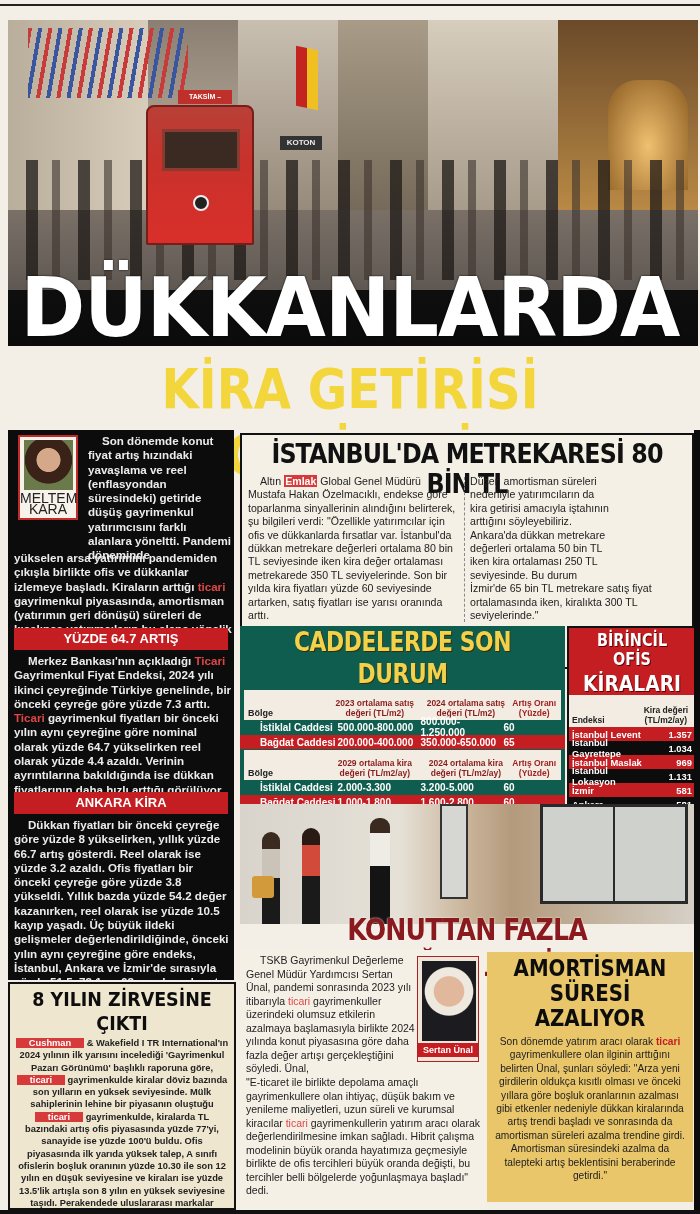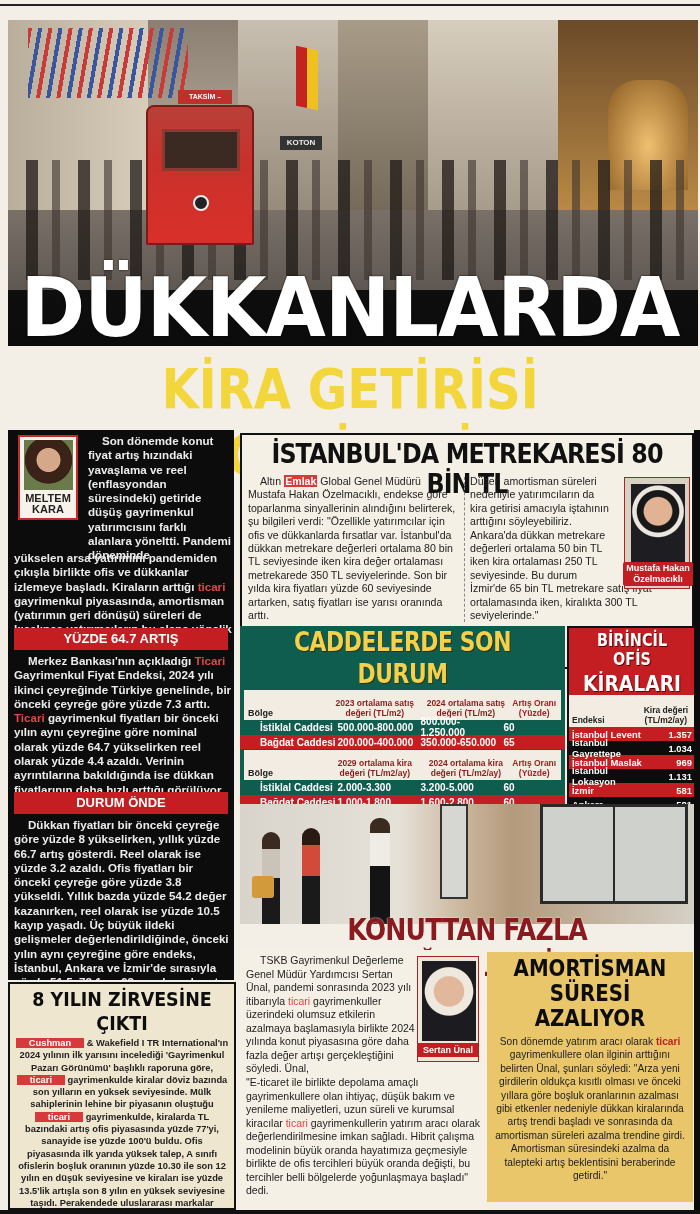--- a/index.html
+++ b/index.html
@@ -23,21 +23,21 @@
 .hero .street{position:absolute;left:0;top:190px;width:690px;height:80px;background:linear-gradient(180deg,#7a7068,#5f5852)}
 .hero .crowd{position:absolute;left:0;top:140px;width:690px;height:120px;background:repeating-linear-gradient(90deg,transparent 0 18px,rgba(30,25,22,.75) 18px 30px,transparent 30px 44px,rgba(60,50,45,.6) 44px 52px)}
 .bunting{position:absolute;left:20px;top:8px;width:160px;height:70px;background:repeating-linear-gradient(100deg,#c93a3a 0 4px,transparent 4px 10px,#3a56a0 10px 14px,transparent 14px 20px)}
 .head1{position:absolute;left:0;top:266px;width:700px;text-align:center;font-family:"DejaVu Sans",sans-serif;font-weight:900;font-size:78px;color:#fff;letter-spacing:-1px;line-height:84px;transform:scaleY(1.05);text-shadow:0 0 2px #000}
 .head2{position:absolute;left:0;top:356px;width:700px;text-align:center;font-family:"DejaVu Sans",sans-serif;font-weight:bold;font-size:56px;color:#f3d63b;letter-spacing:0px;line-height:66px;transform:scaleX(.86)}
 
 .leftcol{position:absolute;left:8px;top:430px;width:226px;height:550px;background:#0c0c0c;color:#f2f2f2}
 .lbody{font-size:11.6px;line-height:14.3px;font-weight:bold;color:#ececec}
 .authorbox{position:absolute;left:10px;top:5px;width:60px;height:85px;background:#f7f2ea;border:2px solid #c52a2a}
 .authorbox .photo{position:absolute;left:4px;top:3px;width:49px;height:50px;background:radial-gradient(circle at 50% 40%,#d6a88a 0 30%,#3a2218 32% 60%,#6a7a4a 62%)}
-.authorbox .name{position:absolute;left:0;top:56px;width:56px;text-align:center;font-size:11px;font-weight:700;color:#222;line-height:11px}
+.authorbox .name{position:absolute;left:0;top:56px;width:56px;text-align:center;font-size:14px;font-weight:400;color:#222;line-height:11px}
 .p1a{position:absolute;left:80px;top:4px;width:144px;text-indent:14px}
 .p1b{position:absolute;left:6px;top:121px;width:218px}
 .subhead{position:absolute;left:6px;width:214px;height:22px;background:#c41e22;color:#fff;text-align:center;font-weight:900;font-size:13px;line-height:22px}
 .sh1{top:198px}
 .p2{position:absolute;left:6px;top:224px;width:218px;text-indent:14px}
 .sh2{top:362px}
 .p3{position:absolute;left:6px;top:388px;width:218px;text-indent:14px}
 .red{color:#e04646}
 
 .box8{position:absolute;left:8px;top:982px;width:228px;height:228px;background:#efe6cf;border:2px solid #111}
@@ -138,41 +138,37 @@
         <span>MELTEM</span><br>
         <span>KARA</span>
       </div>
     </div>
     <div class="lbody p1a">Son dönemde konut fiyat artış hızındaki yavaşlama ve reel (enflasyondan süresindeki) getiride düşüş gayrimenkul yatırımcısını farklı alanlara yöneltti. Pandemi döneminde</div>
     <div class="lbody p1b"><span>yükselen arsa yatırımını pandemiden çıkışla birlikte ofis ve dükkanlar izlemeye başladı. Kiraların arttığı </span><span class="red">ticari</span><span> gayrimenkul piyasasında, amortisman (yatırımın geri dönüşü) süreleri de kısalınca yatırımcıların bu alana yönelik iştahı arttı.</span></div>
 
     <div class="subhead sh1">YÜZDE 64.7 ARTIŞ</div>
     <div class="lbody p2"><span>Merkez Bankası'nın açıkladığı </span><span class="red">Ticari</span><span> Gayrimenkul Fiyat Endeksi, 2024 yılı ikinci çeyreğinde Türkiye genelinde, bir önceki çeyreğe göre yüzde 7.3 arttı. </span><span class="red">Ticari</span><span> gayrimenkul fiyatları bir önceki yılın aynı çeyreğine göre nominal olarak yüzde 64.7 yükselirken reel olarak yüzde 4.4 azaldı. Verinin ayrıntılarına bakıldığında ise dükkan fiyatlarının daha hızlı arttığı görülüyor.</span></div>
 
-    <div class="subhead sh2">DURUM ÖNDE</div>
+    <div class="subhead sh2">ANKARA KİRA</div>
     <div class="lbody p3">Dükkan fiyatları bir önceki çeyreğe göre yüzde 8 yükselirken, yıllık yüzde 66.7 artış gösterdi. Reel olarak ise yüzde 3.2 azaldı. Ofis fiyatları bir önceki çeyreğe göre yüzde 3.8 yükseldi. Yıllık bazda yüzde 54.2 değer kazanırken, reel olarak ise yüzde 10.5 kayıp yaşadı. Üç büyük ildeki gelişmeler değerlendirildiğinde, önceki yılın aynı çeyreğine göre endeks, İstanbul, Ankara ve İzmir'de sırasıyla yüzde 51.5, 72.1 ve 62 oranlarında artış gösterdi.</div>
   </div>
 
   <div class="box8">
     <h2>8 YILIN ZİRVESİNE ÇIKTI</h2>
     <p><span class="redtag">Cushman</span><span> &amp; Wakefield I TR International'ın 2024 yılının ilk yarısını incelediği 'Gayrimenkul Pazarı Görünümü' başlıklı raporuna göre, </span><span class="redtag">ticari</span><span> gayrimenkulde kiralar döviz bazında son yılların en yüksek seviyesinde. Mülk sahiplerinin lehine bir piyasanın oluştuğu </span><span class="redtag">ticari</span><span> gayrimenkulde, kiralarda TL bazındaki artış ofis piyasasında yüzde 77'yi, sanayide ise yüzde 100'ü buldu. Ofis piyasasında ilk yarıda yüksek talep, A sınıfı ofislerin boşluk oranının yüzde 10.30 ile son 12 yılın en düşük seviyesine ve kiraları ise yüzde 13.5'lik artışla son 8 yılın en yüksek seviyesine taşıdı. Perakendede uluslararası markalar mağaza açmak için Türkiye'yi yeniden radarlarına alırken, lojistikteki kiralama işlemleri, e-ticaretin hızlı büyümesi ve Türkiye'nin öne çıkan pazar gücüyle geçen yılın aynı dönemine göre yüzde 138 yükseldi.</span></p>
   </div>
 
   <div class="istbox">
     <h2>İSTANBUL'DA METREKARESİ 80 BİN TL</h2>
     <div class="istcol1"><span>Altın </span><span class="emlak">Emlak</span><span> Global Genel Müdürü Mustafa Hakan Özelmacıklı, endekse göre toparlanma sinyallerinin alındığını belirterek, şu bilgileri verdi: "Özellikle yatırımcılar için ofis ve dükkanlarda fırsatlar var. İstanbul'da dükkan metrekare değerleri ortalama 80 bin TL seviyesinde iken kira değer ortalaması metrekarede 350 TL seviyelerinde. Son bir yılda kira fiyatları yüzde 60 seviyesinde artarken, satış fiyatları ise yarısı oranında arttı.</span></div>
     <div class="istsep"></div>
     <div class="istcol2">
       <div class="wrap">Düşen amortisman süreleri nedeniyle yatırımcıların da kira getirisi amacıyla iştahının arttığını söyleyebiliriz. Ankara'da dükkan metrekare değerleri ortalama 50 bin TL iken kira ortalaması 250 TL seviyesinde. Bu durum</div>
       <div>İzmir'de 65 bin TL metrekare satış fiyat ortalamasında iken, kiralıkta 300 TL seviyelerinde."</div>
     </div>
-    <div class="mustafa">
-      <div class="photo"></div>
-      <div class="cap"><span>Mustafa Hakan</span><br><span>Özelmacıklı</span></div>
-    </div>
   </div>
 
   <div class="cadbox">
     <h2>CADDELERDE SON DURUM</h2>
     <div class="thead">
       <span class="c0">Bölge</span>
       <span class="c1">2023 ortalama satış değeri (TL/m2)</span>
       <span class="c2">2024 ortalama satış değeri (TL/m2)</span>
       <span class="c3">Artış Oranı (Yüzde)</span>
     </div>

